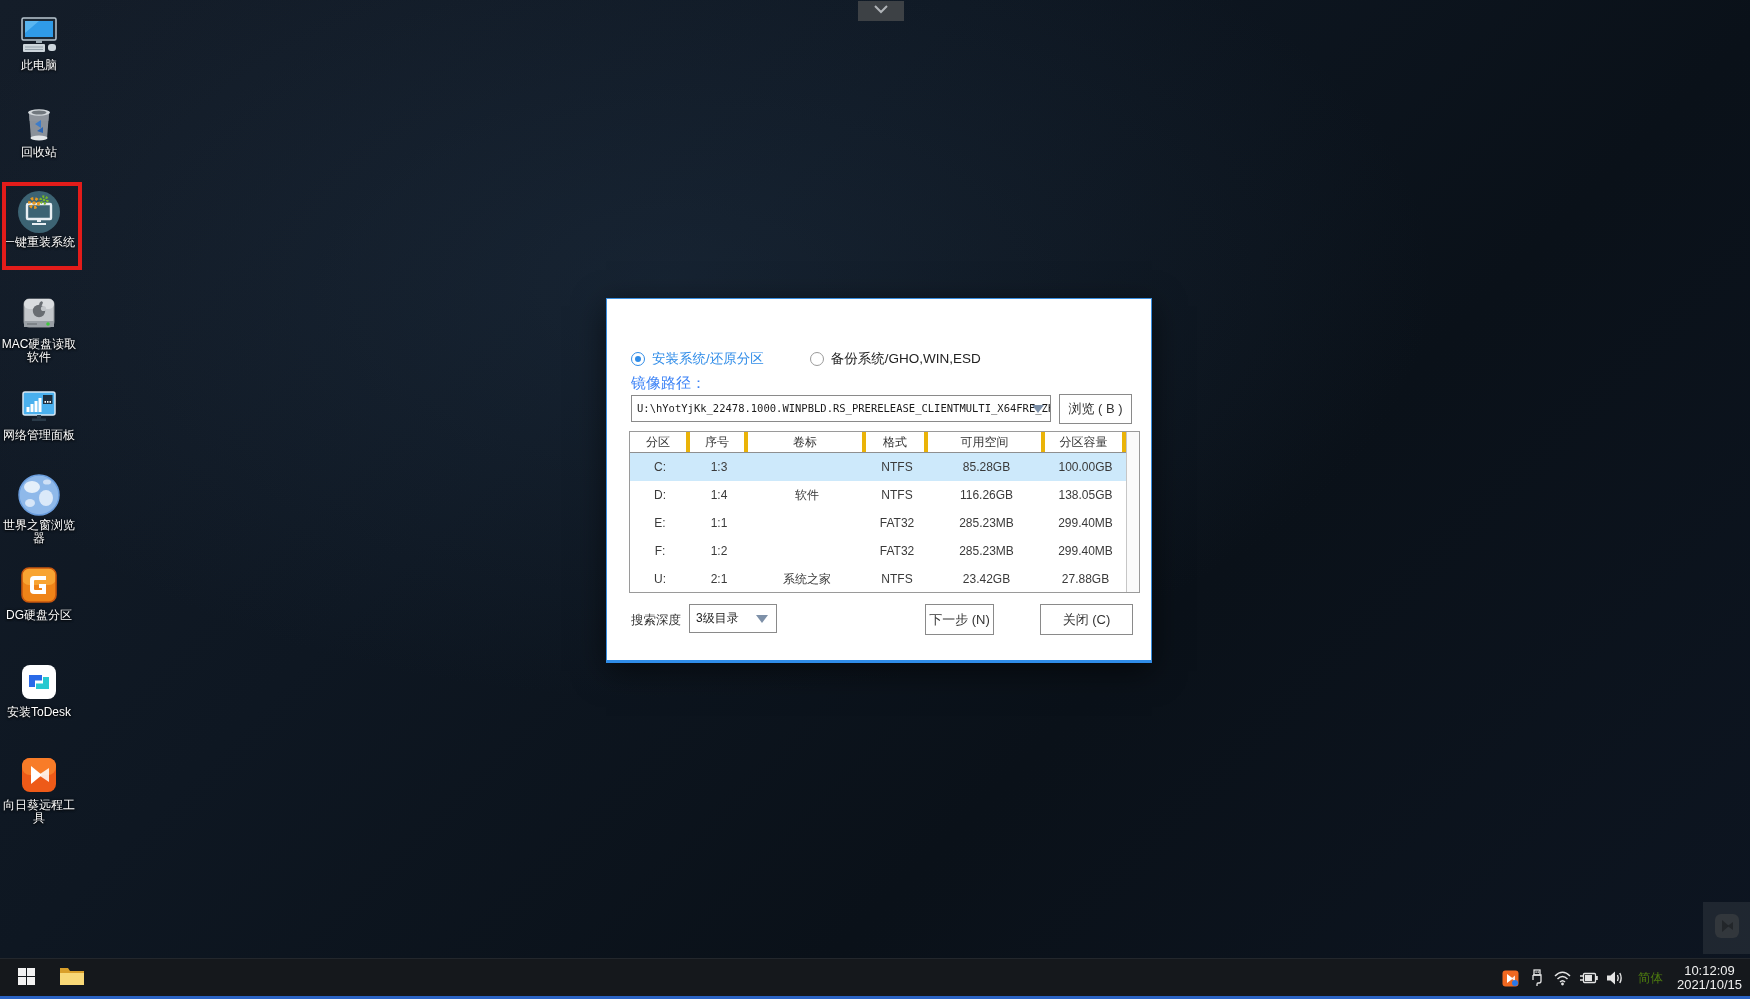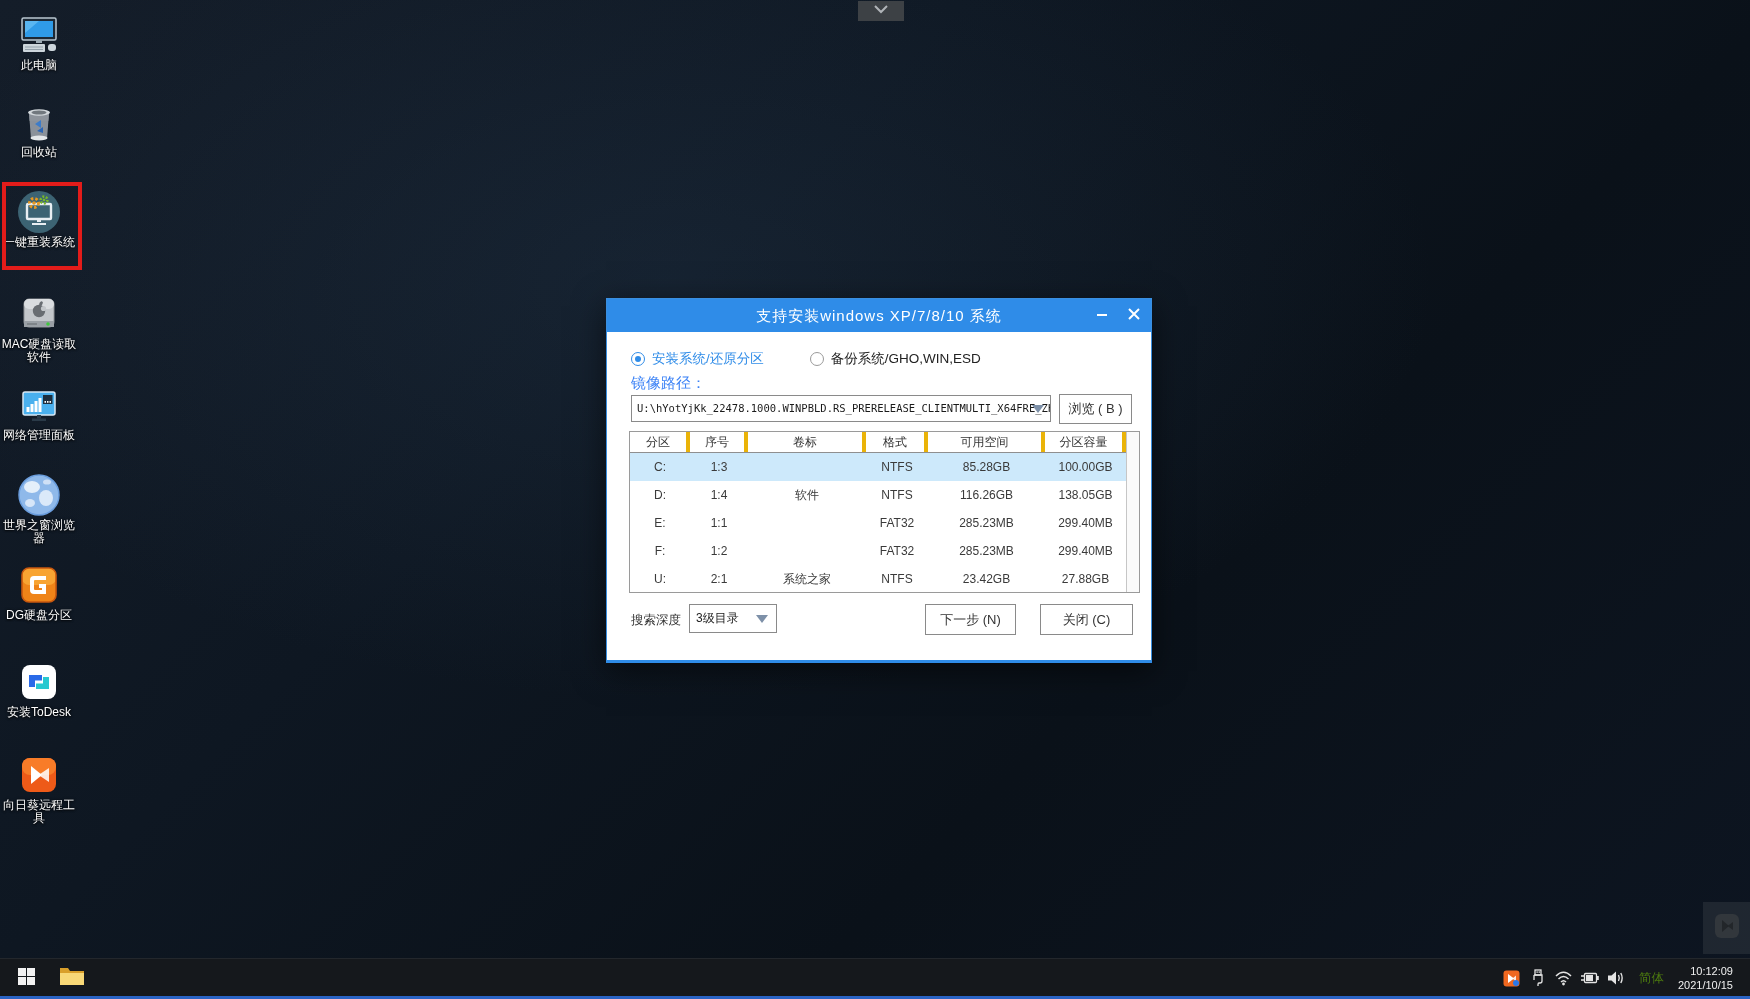--- a/index.html
+++ b/index.html
@@ -62,21 +62,21 @@
   .tbl-row { display:flex; height:28px; align-items:center; cursor:pointer; }
   .tbl-row.sel { background:#cde9fb; }
   .td { font-size:12px; color:#3a3a3a; text-align:center; }
   .tbl-scroll { position:absolute; right:0; top:0; bottom:0; width:13px;
     border-left:1px solid #c6c6c6; background:#fafafa; cursor:pointer; }
   .search-label { position:absolute; left:24px; top:313px; font-size:12.5px; color:#333; }
   .depth-combo { position:absolute; left:82px; top:305px; width:88px; height:29px;
     border:1px solid #8a8a8a; background:#fff; cursor:pointer; }
   .depth-text { font-size:12px; line-height:27px; padding-left:6px; color:#222; }
   .depth-combo .arrow-down { top:10px; right:8px; }
-  .next-btn { left:318px; top:305px; width:91px; height:31px; line-height:29px; }
+  .next-btn { left:318px; top:305px; width:69px; height:31px; line-height:29px; }
   .close-btn { left:433px; top:305px; width:93px; height:31px; line-height:29px; }
   .dlg-footer { position:absolute; left:0; right:0; bottom:0; height:23px;
     background:#f4fafe; border-top:1px solid #c9e4f6; text-align:center;
     font-size:12px; color:#4a4a4a; line-height:22px; }
   
   .float-widget { position:absolute; left:1703px; top:902px; width:47px; height:52px;
     background:rgba(72,78,84,0.32); display:flex; align-items:center; justify-content:center; cursor:pointer; }
   
   .taskbar { position:absolute; left:0; top:958px; width:1750px; height:38px;
     background:#15181c; border-top:1px solid #23272c; }
@@ -87,22 +87,22 @@
   .tb-folder { left:52px; width:40px; }
   .task-btn { position:absolute; left:104px; top:2px; width:140px; height:34px;
     background:#be185d; border:1px solid #75797d; display:flex; align-items:flex-start;
     padding-left:8px; cursor:pointer;margin-top:38px; }
   .task-btn-label { color:#f0f0f0; font-size:12px; margin-left:8px; }
   .tray { position:absolute; right:0; top:0; height:38px; display:flex; align-items:center; }
   .tray-icon { width:22px; height:38px; display:flex; align-items:center; justify-content:center;
     cursor:pointer; margin-right:4px; }
   .tray-lang { color:#4d7c0f; font-size:12.5px; padding:0 8px; height:38px; display:flex;
     align-items:center; cursor:pointer; }
-  .tray-clock { color:#f0f0f0; font-size:11px; text-align:right; line-height:14px;
-    padding:0 17px 0 6px; cursor:pointer; }
+  .tray-clock { color:#f0f0f0; font-size:13px; text-align:center; line-height:14px;
+    padding:0 8px 0 6px; cursor:pointer; }
 </style>
 </head>
 <body>
 
 <div class="top-tab">
   <span>
     <svg width="20" height="14" viewBox="0 0 20 14">
         <polyline points="4,4 10,10 16,4" fill="none" stroke="#b0b4b8" stroke-width="2"></polyline>
       </svg>
   </span>
@@ -228,33 +228,20 @@
           <polygon points="14,13 14,31 25,22" fill="#fff"></polygon>
           <polygon points="32,15 21.5,22 32,29" fill="#fff" opacity="0.85"></polygon>
         </svg>
       </div>
       <div class="di-label">向日葵远程工具</div>
     </div>
   </div>
 <div class="red-box" style="border-color: rgb(227, 28, 26);"></div>
 
 <div class="dialog">
-  <div class="dlg-titlebar" style="background: rgb(47, 140, 232);">
-    <div class="dlg-title">支持安装windows XP/7/8/10 系统</div>
-    <div class="dlg-btn dlg-btn-min">
-      <span><svg width="12" height="12" viewBox="0 0 12 12">
-            <rect x="1" y="6" width="10" height="2" fill="#fff"></rect>
-          </svg></span>
-    </div>
-    <div class="dlg-btn dlg-btn-close">
-      <span><svg width="12" height="12" viewBox="0 0 12 12">
-            <path d="M1,1 L11,11 M11,1 L1,11" stroke="#fff" stroke-width="2"></path>
-          </svg></span>
-    </div>
-  </div>
 
   <div class="radio-row">
     <div class="radio sel">
       <span class="radio-circle"></span>
       <span class="radio-label">安装系统/还原分区</span>
     </div>
     <div class="radio">
       <span class="radio-circle"></span>
       <span class="radio-label">备份系统/GHO,WIN,ESD</span>
     </div>

